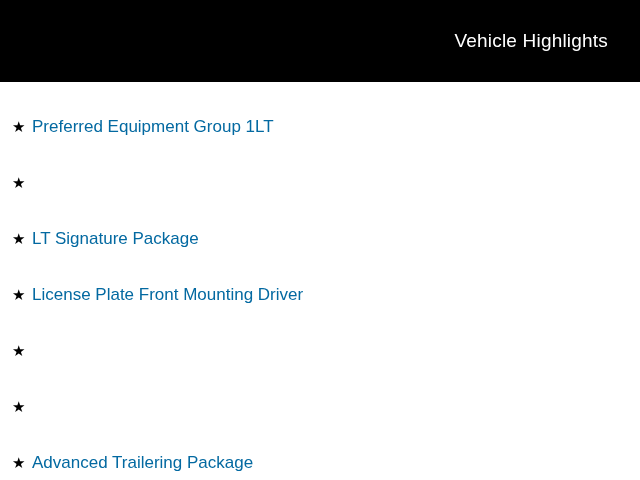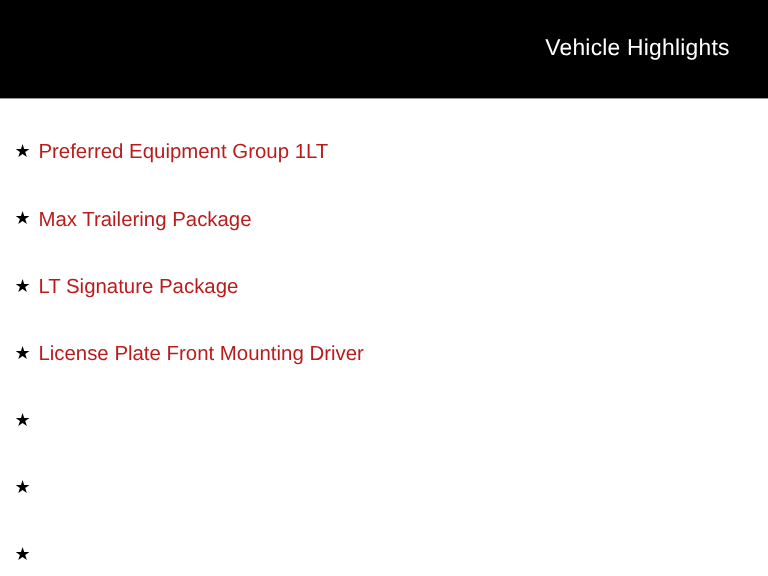--- a/index.html
+++ b/index.html
@@ -55,55 +55,55 @@
     width: 18px;
     min-width: 18px;
     font-size: 15px;
     color: #000000;
     line-height: 1;
     text-align: left;
     padding-top: 1px;
   }
   .highlight-label {
     font-size: 17px;
-    color: #b91c1c;
+    color: #0369a1;
     line-height: 1;
     padding-left: 2px;
   }
 </style>
 </head>
 <body>
 
 <div class="page">
 
   <div class="header-bar">
     <div class="header-title">Vehicle Highlights</div>
   </div>
 
   <ul class="highlights-list">
     <li class="highlight-item">
       <span class="bullet-icon">★</span>
       <span class="highlight-label">Preferred Equipment Group 1LT</span>
     </li>
     <li class="highlight-item">
       <span class="bullet-icon">★</span>
-      <span class="highlight-label">Max Trailering Package</span>
     </li>
     <li class="highlight-item">
       <span class="bullet-icon">★</span>
       <span class="highlight-label">LT Signature Package</span>
     </li>
     <li class="highlight-item">
       <span class="bullet-icon">★</span>
       <span class="highlight-label">License Plate Front Mounting Driver</span>
     </li>
     <li class="highlight-item">
       <span class="bullet-icon">★</span>
     </li>
     <li class="highlight-item">
       <span class="bullet-icon">★</span>
     </li>
     <li class="highlight-item">
       <span class="bullet-icon">★</span>
+      <span class="highlight-label">Advanced Trailering Package</span>
     </li>
   </ul>
 
 </div>
 
 </body></html>

